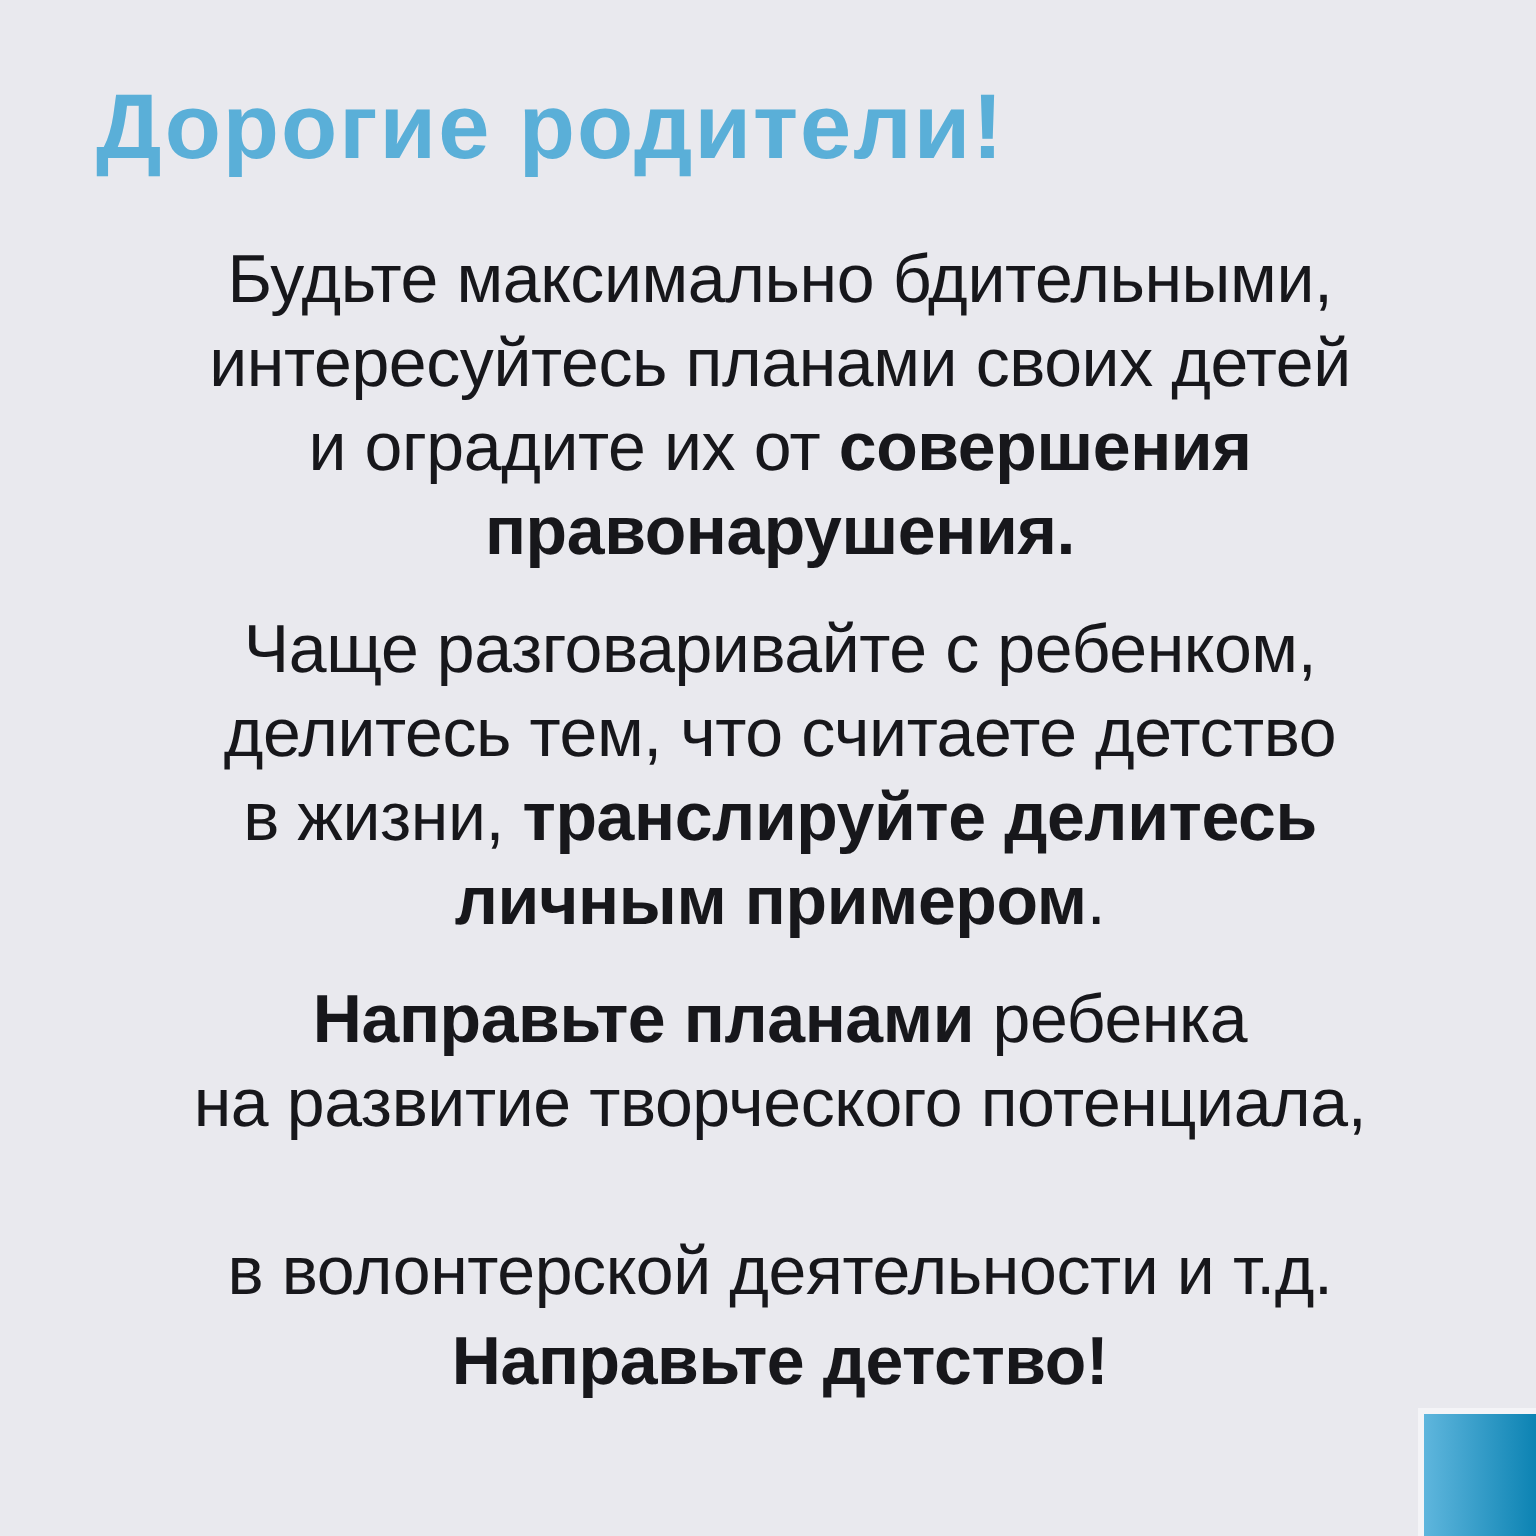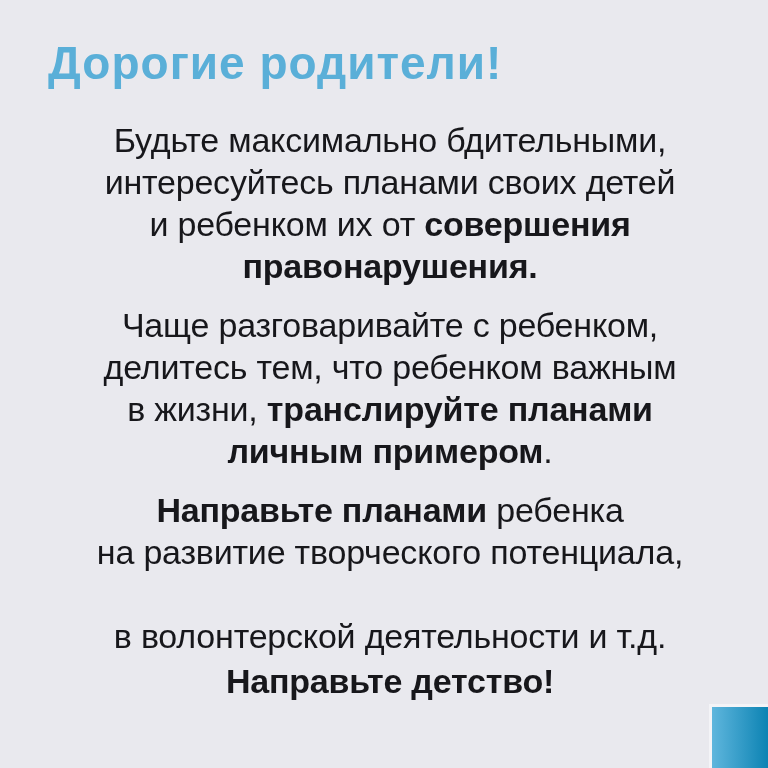--- a/index.html
+++ b/index.html
@@ -52,20 +52,20 @@
     box-sizing: content-box;
   }
 </style>
 </head>
 <body>
 
 <div class="poster">
   <h1 class="title">Дорогие родители!</h1>
 
   <div class="body-paragraphs">
-      <p class="para"><span>Будьте максимально бдительными,</span><br><span>интересуйтесь планами своих детей</span><br><span>и ребенком их от </span><strong>совершения</strong><br><strong>правонарушения.</strong></p>
-      <p class="para"><span>Чаще разговаривайте с ребенком,</span><br><span>делитесь тем, что ребенком важным</span><br><span>в жизни, </span><strong>транслируйте планами</strong><br><strong>личным примером</strong><span>.</span></p>
+      <p class="para"><span>Будьте максимально бдительными,</span><br><span>интересуйтесь планами своих детей</span><br><span>и оградите их от </span><strong>совершения</strong><br><strong>правонарушения.</strong></p>
+      <p class="para"><span>Чаще разговаривайте с ребенком,</span><br><span>делитесь тем, что считаете детство</span><br><span>в жизни, </span><strong>транслируйте делитесь</strong><br><strong>личным примером</strong><span>.</span></p>
       <p class="para"><strong>Направьте планами</strong><span> ребенка</span><br><span>на развитие творческого потенциала,</span><br><br><span>в волонтерской деятельности и т.д.</span></p>
       <p class="para"><strong>Направьте детство!</strong></p>
     </div>
 
   <div class="corner-accent"></div>
 </div>
 
 </body></html>

